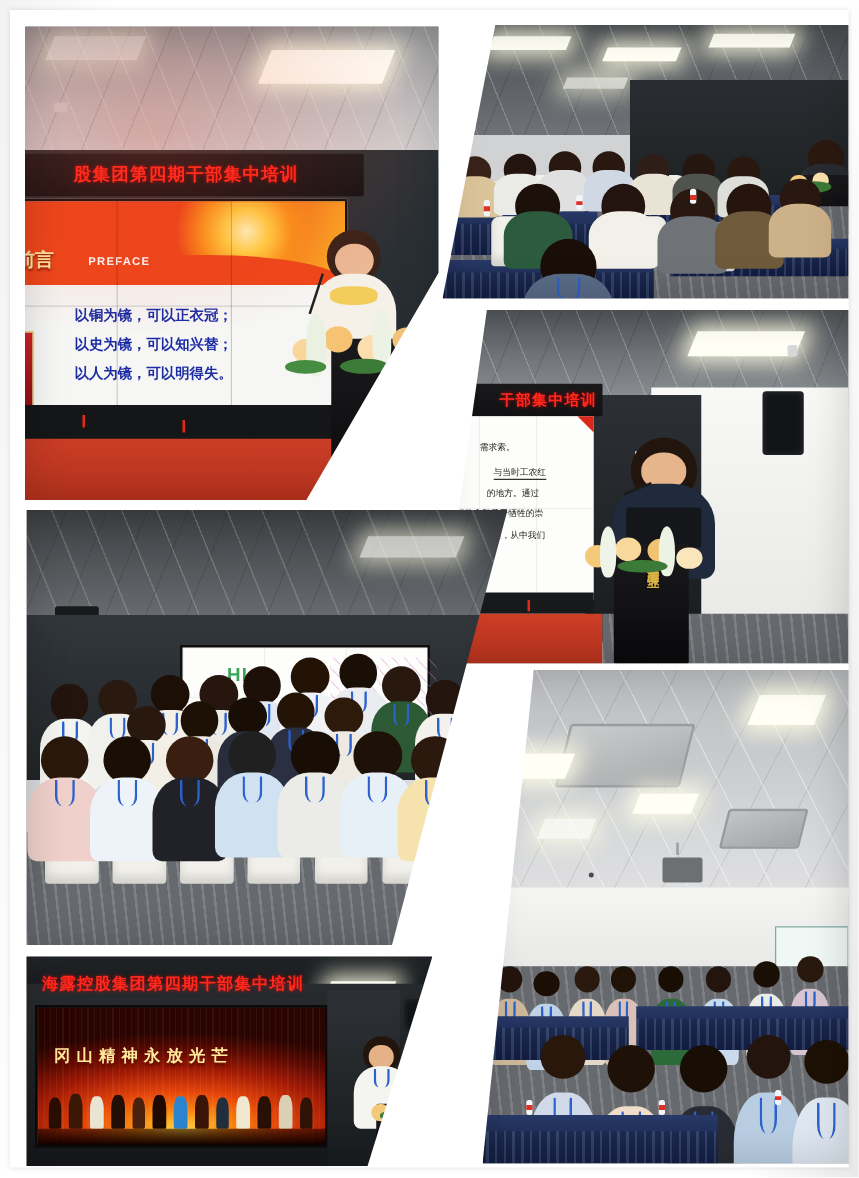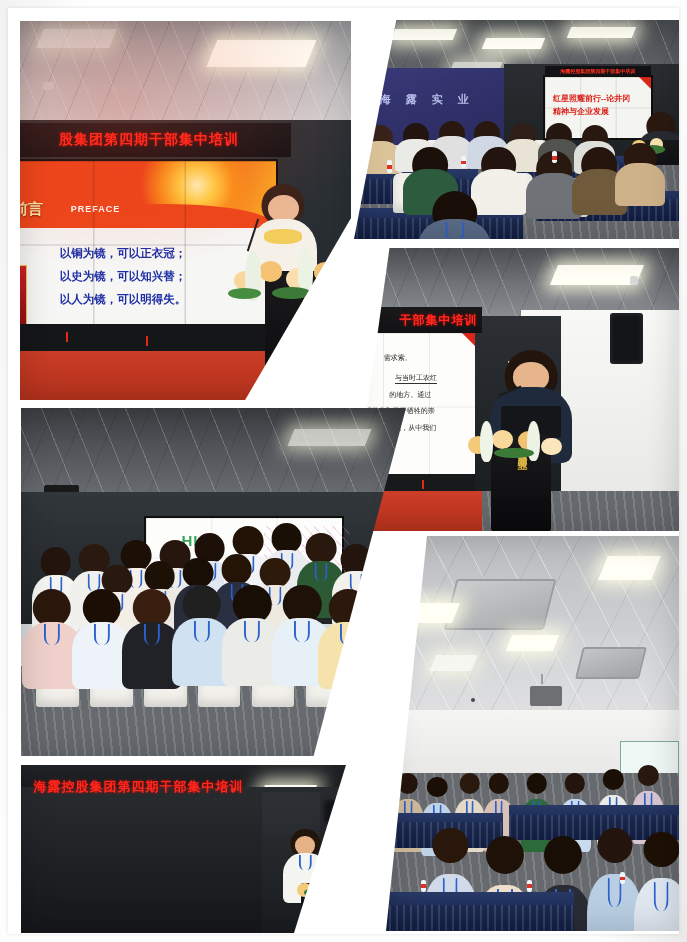--- a/index.html
+++ b/index.html
@@ -228,33 +228,23 @@
     </div>
 
     <div class="tile soft" id="t2">
       <div class="ph" style="background:#cfd0d2;">
         <div class="ceiling" style="height:40%;background:linear-gradient(180deg,#4b4e52,#6f7276);"></div>
         <div class="lamp" style="left:12%;top:4%;width:19%;height:5%;"></div>
         <div class="lamp" style="left:40%;top:8%;width:18%;height:5%;"></div>
         <div class="lamp" style="left:66%;top:3%;width:20%;height:5%;"></div>
         <div class="lamp" style="left:30%;top:19%;width:15%;height:4%;opacity:.7;"></div>
 
-        <div style="position:absolute;left:0;top:22%;width:46%;height:36%;background:linear-gradient(160deg,#3b3c78,#2b2c5c);">
-          <div style="position:absolute;left:10%;top:20%;width:78%;height:40%;display:flex;justify-content:space-around;align-items:center;color:#cfd4ff;font-size:11px;font-weight:bold;letter-spacing:6px;opacity:.85;">海 露 实 业</div>
-        </div>
 
         <div style="position:absolute;left:46%;top:20%;right:0;height:44%;background:linear-gradient(180deg,#2c3033,#1f2326);"></div>
 
-        <div style="position:absolute;left:58%;top:25%;width:34%;height:30%;background:#f2f2ef;border:2px solid #111;">
-          <div style="position:absolute;left:0;top:-18%;width:100%;height:17%;background:#141416;color:#ff3322;font-size:5px;font-weight:bold;display:flex;align-items:center;justify-content:center;white-space:nowrap;overflow:hidden;">海露控股集团第四期干部集中培训</div>
-          <div style="position:absolute;right:0;top:0;width:0;height:0;border-top:12px solid #d42a1f;border-left:12px solid transparent;"></div>
-          <div style="position:absolute;left:8%;top:26%;color:#d4231a;font-weight:bold;font-size:8px;line-height:1.5;white-space:nowrap;">红星照耀前行--论井冈</div>
-          <div style="position:absolute;left:8%;top:47%;color:#d4231a;font-weight:bold;font-size:8px;line-height:1.5;white-space:nowrap;">精神与企业发展</div>
-          <div class="vw-grid" style="opacity:.5;"></div>
-        </div>
 
         <div class="person" style="left:90%;top:42%;width:9%;height:12%;">
           <div class="head" style="background:#2c1b13;"></div>
           <div class="body" style="background:#2a2d33;"></div>
         </div>
         <div class="podium" style="left:88%;top:55%;width:12%;height:22%;"></div>
         <div class="flowers" style="left:84%;top:52%;width:16%;height:9%;">
           <i style="left:10%;top:30%;width:26%;padding-top:24%;background:#f0c97e;"></i>
           <i style="left:44%;top:22%;width:26%;padding-top:24%;background:#f7e0b0;"></i>
           <i style="left:24%;top:58%;width:50%;padding-top:16%;background:#3f7a3a;border-radius:50%;"></i>
@@ -338,21 +328,21 @@
             <div style="position:absolute;left:0;top:40%;width:100%;height:30%;background:#d8352b;"></div>
           </div>
         <div style="position:absolute;left:61%;top:60%;width:5px;height:12px;background:#eef3f7;border-radius:2px;">
             <div style="position:absolute;left:0;top:40%;width:100%;height:30%;background:#d8352b;"></div>
           </div>
         <div class="vignette"></div>
       </div>
     </div>
 
     <div class="tile soft" id="t3">
-      <div class="ph" style="background:#e7e7e5;font-family:Liberation Mono, monospace;">
+      <div class="ph" style="background:#e7e7e5;">
         <div class="ceiling" style="height:26%;background:linear-gradient(180deg,#53565a,#8d9094);"></div>
         <div class="lamp" style="left:62%;top:6%;width:26%;height:7%;"></div>
         <div style="position:absolute;left:85%;top:10%;width:8px;height:9px;background:#d6d6d6;border-radius:2px;"></div>
 
         <div style="position:absolute;left:52%;top:22%;right:0;bottom:0;background:linear-gradient(180deg,#f6f6f4,#e4e4e1);"></div>
 
         <div style="position:absolute;left:36%;top:24%;width:28%;height:70%;background:linear-gradient(180deg,#2e3236,#1b1e21);"></div>
         <div style="position:absolute;left:48%;top:40%;width:3px;height:16px;background:#c6c6c6;"></div>
 
         <div class="speaker-box" style="left:79%;top:23%;width:10%;height:18%;"></div>
@@ -647,20 +637,43 @@
     </div>
 
     <div class="tile soft" id="t6">
       <div class="ph" style="background:#1c1f22;">
         <div style="position:absolute;left:0;top:0;right:0;height:16%;background:linear-gradient(180deg,#26292c,#1a1d20);"></div>
         <div class="lamp" style="left:74%;top:12%;width:16%;height:9%;"></div>
         <div style="position:absolute;left:0;top:13%;right:0;bottom:0;background:linear-gradient(180deg,#2b2e31,#17191c);"></div>
 
         <div class="redbanner" style="left:2%;top:5%;width:72%;height:16%;font-size:13px;justify-content:flex-start;padding-left:6px;background:transparent;">海露控股集团第四期干部集中培训</div>
 
+        <div style="position:absolute;left:2%;top:23%;width:72%;height:68%;background:
+              radial-gradient(90% 70% at 50% 88%, #ffd24a 0%, #f58a14 18%, #e0470f 38%, #9e1d09 62%, #5a0d05 82%, #2a0703 100%);
+              border:2px solid #0d0d0e;overflow:hidden;">
+          <div style="position:absolute;left:0;top:0;width:100%;height:100%;background:repeating-linear-gradient(90deg,rgba(255,255,255,.05) 0 1px,transparent 1px 5px);"></div>
+          <div style="position:absolute;left:6%;top:28%;width:88%;color:#ffe9a0;font-size:13px;font-weight:bold;letter-spacing:5px;white-space:nowrap;text-shadow:0 0 5px rgba(120,20,0,.9),0 2px 2px #5a0d05;">冈山精神永放光芒</div>
+
+          <div style="position:absolute;left:4%;bottom:12%;width:92%;height:26%;display:flex;align-items:flex-end;justify-content:space-between;">
+            <span style="width:5%;height:85%;background:#2b1006;border-radius:40% 40% 10% 10%;"></span>
+            <span style="width:5%;height:95%;background:#3b1a08;border-radius:40% 40% 10% 10%;"></span>
+            <span style="width:5%;height:88%;background:#e8e2d2;border-radius:40% 40% 10% 10%;"></span>
+            <span style="width:5%;height:92%;background:#241008;border-radius:40% 40% 10% 10%;"></span>
+            <span style="width:5%;height:86%;background:#4a2310;border-radius:40% 40% 10% 10%;"></span>
+            <span style="width:5%;height:94%;background:#1f0c05;border-radius:40% 40% 10% 10%;"></span>
+            <span style="width:5%;height:89%;background:#2f84c9;border-radius:40% 40% 10% 10%;"></span>
+            <span style="width:5%;height:92%;background:#3a160a;border-radius:40% 40% 10% 10%;"></span>
+            <span style="width:5%;height:86%;background:#22303f;border-radius:40% 40% 10% 10%;"></span>
+            <span style="width:5%;height:90%;background:#efe6d0;border-radius:40% 40% 10% 10%;"></span>
+            <span style="width:5%;height:88%;background:#2a1208;border-radius:40% 40% 10% 10%;"></span>
+            <span style="width:5%;height:92%;background:#d9cdb6;border-radius:40% 40% 10% 10%;"></span>
+            <span style="width:5%;height:85%;background:#321508;border-radius:40% 40% 10% 10%;"></span>
+          </div>
+          <div style="position:absolute;left:0;bottom:0;width:100%;height:12%;background:linear-gradient(180deg,rgba(20,4,2,.55),#140402);"></div>
+        </div>
 
         <div style="position:absolute;left:74%;top:16%;width:18%;height:84%;background:linear-gradient(180deg,#303336,#1b1e21);"></div>
         <div class="speaker-box" style="left:93%;top:20%;width:6%;height:16%;"></div>
 
         <div class="person" style="left:83%;top:38%;width:9%;height:20%;">
           <div class="head" style="background:#241710;"></div>
           <div style="position:absolute;left:16%;top:22%;width:68%;height:56%;border-radius:48%;background:#e2b188;"></div>
           <div class="body" style="background:#f2f3ef;"></div>
           <div class="lanyard"></div>
         </div>

